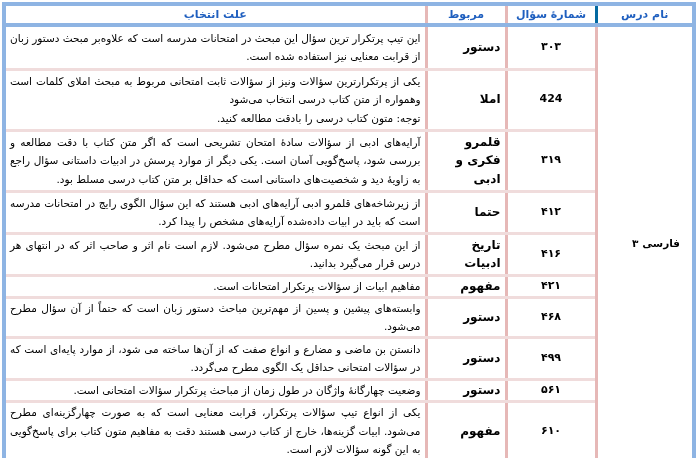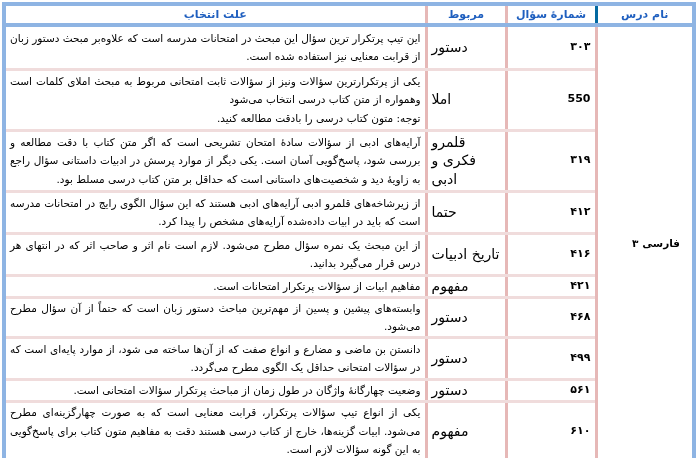--- a/index.html
+++ b/index.html
@@ -70,27 +70,28 @@
       vertical-align: middle;
     }
     table.exam td.course {
       text-align: right;
       vertical-align: middle;
       font-weight: bold;
       padding-right: 12px;
       border-bottom: 3px solid #f0dcdc;
     }
     table.exam td.num {
-      text-align: right;
+      text-align: center;
       font-weight: bold;
       font-size: 11px;
     }
     table.exam td.topic {
-      text-align: left;
-      font-size: 14px;
+      text-align: right;
+      font-size: 12px;
+      font-weight: bold;
     }
     table.exam td.reason {
       text-align: justify;
       text-align-last: right;
       border-left: none;
     }
     table.exam tr:last-child td {
       border-bottom: 4px solid #e6b8b7;
     }
     .reason-line { display: block; }
@@ -118,21 +119,21 @@
     </tr>
   </thead>
   <tbody>
     <tr style="height:44px">
       <td class="course" rowspan="10">فارسی ۳</td>
       <td class="num">۳۰۳</td>
       <td class="topic">دستور</td>
       <td class="reason">این تیپ پرتکرار ترین سؤال این مبحث در امتحانات مدرسه است که علاوه‌بر مبحث دستور زبان از قرابت معنایی نیز استفاده شده است.</td>
     </tr>
     <tr style="height:61px">
-      <td class="num">550</td>
+      <td class="num">424</td>
       <td class="topic">املا</td>
       <td class="reason">
         <span class="reason-line">یکی از پرتکرارترین سؤالات ونیز از سؤالات ثابت امتحانی مربوط به مبحث املای کلمات است وهمواره از متن کتاب درسی انتخاب می‌شود</span>
         <span class="reason-line">توجه: متون کتاب درسی را بادقت مطالعه کنید.</span>
       </td>
     </tr>
     <tr style="height:61px">
       <td class="num">۳۱۹</td>
       <td class="topic">قلمرو فکری و ادبی</td>
       <td class="reason">آرایه‌های ادبی از سؤالات سادۀ امتحان تشریحی است که اگر متن کتاب با دقت مطالعه و بررسی شود، پاسخ‌گویی آسان است. یکی دیگر از موارد پرسش در ادبیات داستانی سؤال راجع به زاویۀ دید و شخصیت‌های داستانی است که حداقل بر متن کتاب درسی مسلط بود.</td>

